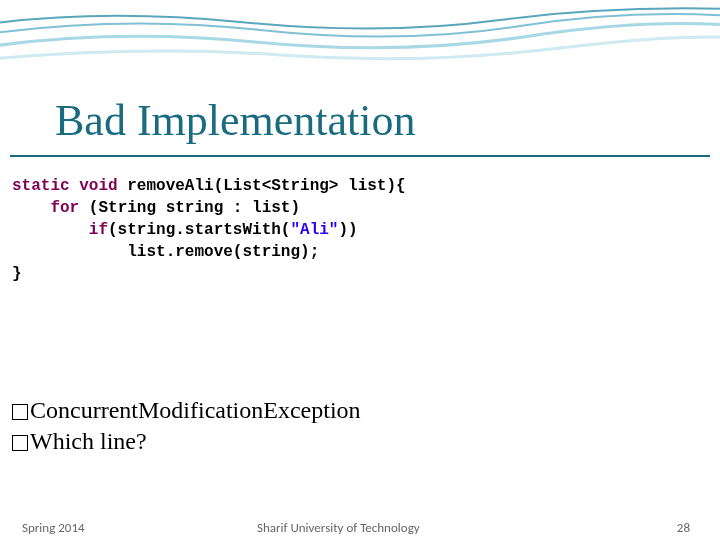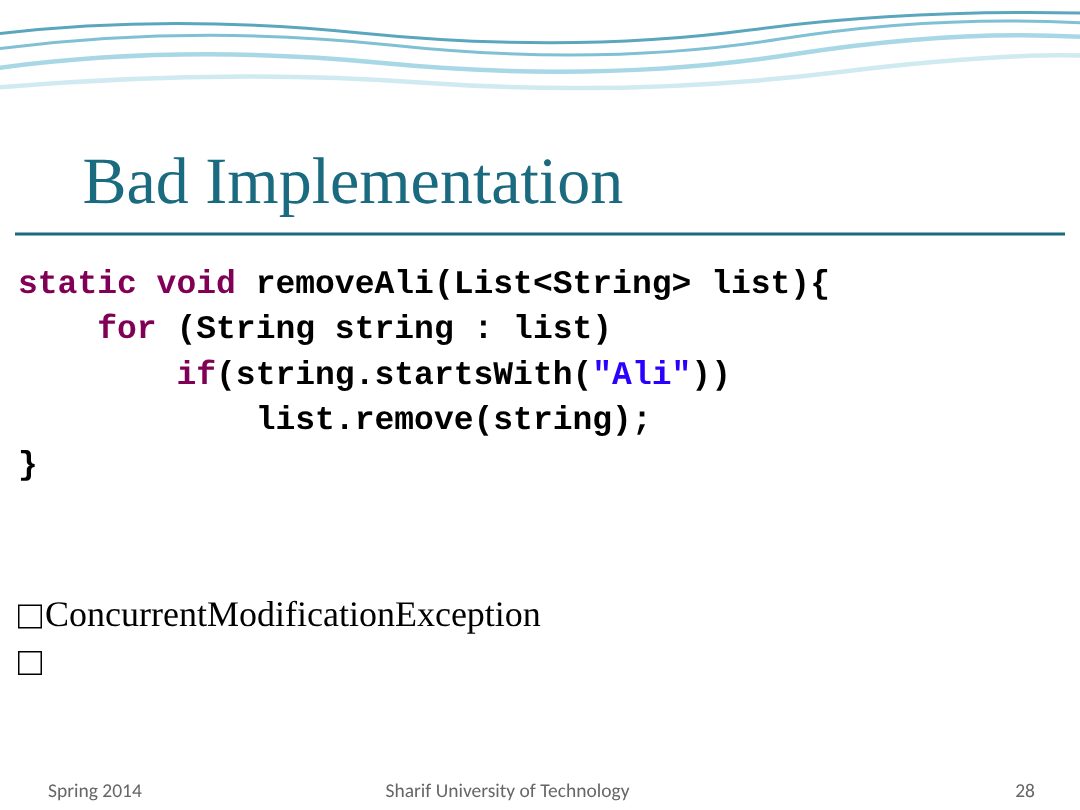--- a/index.html
+++ b/index.html
@@ -35,21 +35,21 @@
     left: 10px;
     width: 700px;
     height: 2px;
     background: #1a6a80;
   }
   .code-block {
     position: absolute;
     top: 175px;
     left: 12px;
     font-family: "Courier New", monospace;
-    font-size: 22px;
+    font-size: 16px;
     font-weight: bold;
     line-height: 1.38;
     color: #000;
     white-space: pre;
   }
   .kw { color: #7f0055; }
   .str { color: #2a00ff; }
   .body-text {
     position: absolute;
     left: 12px;
@@ -71,21 +71,21 @@
   }
   .footer {
     position: absolute;
     bottom: 20px;
     left: 0;
     width: 720px;
     font-family: Calibri, "Segoe UI", sans-serif;
     font-size: 13px;
     color: #666;
   }
-  .footer-left { position: absolute; left: 32px; }
+  .footer-left { position: absolute; left: 22px; }
   .footer-center { position: absolute; left: 225px; margin-left: 32px; }
   .footer-right { position: absolute; right: 30px; }
 </style>
 </head>
 <body>
 
 <svg class="wave-decoration" viewBox="0 0 720 90" preserveAspectRatio="none">
   <path d="M -20 25 Q 100 8, 240 22 T 500 20 T 760 10" fill="none" stroke="#5aa6bd" stroke-width="2"></path>
   <path d="M -20 35 Q 120 15, 260 30 T 520 26 T 760 18" fill="none" stroke="#7fc0d4" stroke-width="2"></path>
   <path d="M -20 48 Q 110 28, 255 42 T 530 36 T 760 28" fill="none" stroke="#a8d8e5" stroke-width="3"></path>
@@ -95,19 +95,19 @@
 <h1 class="title">Bad Implementation</h1>
 <div class="title-underline"></div>
 
 <div class="code-block"><span class="kw">static void</span><span> removeAli(List&lt;String&gt; list){</span>
     <span class="kw">for</span><span> (String string : list)</span>
         <span class="kw">if</span><span>(string.startsWith(</span><span class="str">"Ali"</span><span>))</span>
             <span>list.remove(string);</span>
 <span>}</span></div>
 
 <div class="body-text bt1"><span class="bullet-box"></span><span>ConcurrentModificationException</span></div>
-<div class="body-text bt2"><span class="bullet-box"></span></div>
+<div class="body-text bt2"><span class="bullet-box"></span><span>Which line?</span></div>
 
 <div class="footer">
   <span class="footer-left">Spring 2014</span>
   <span class="footer-center">Sharif University of Technology</span>
   <span class="footer-right">28</span>
 </div>
 
 </body></html>

